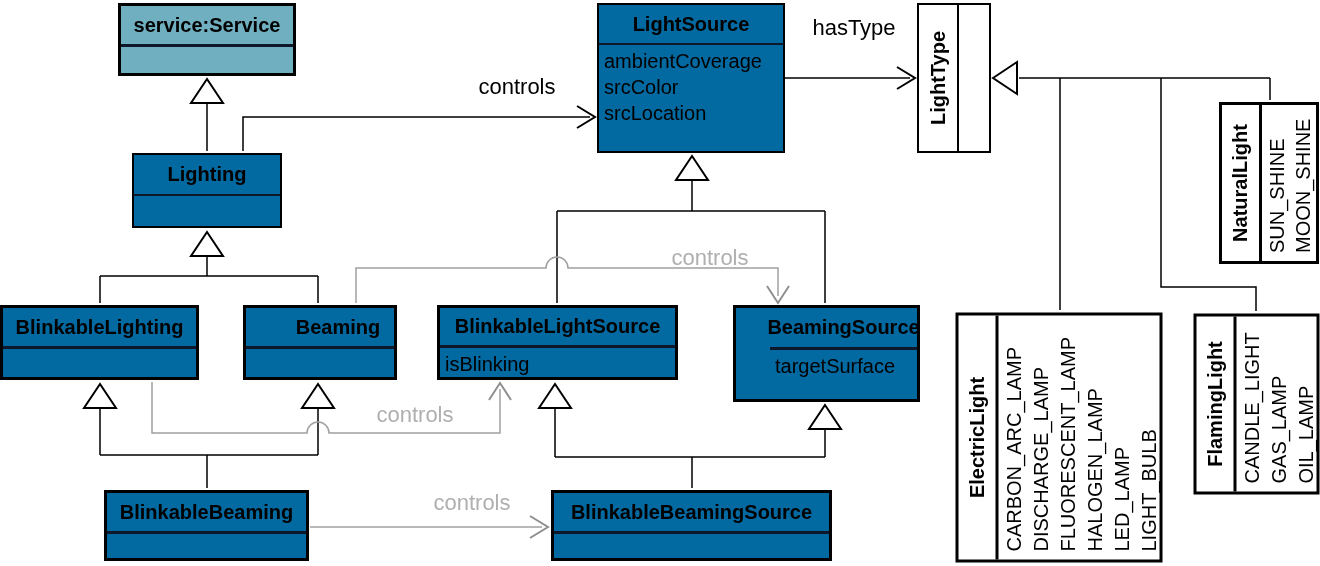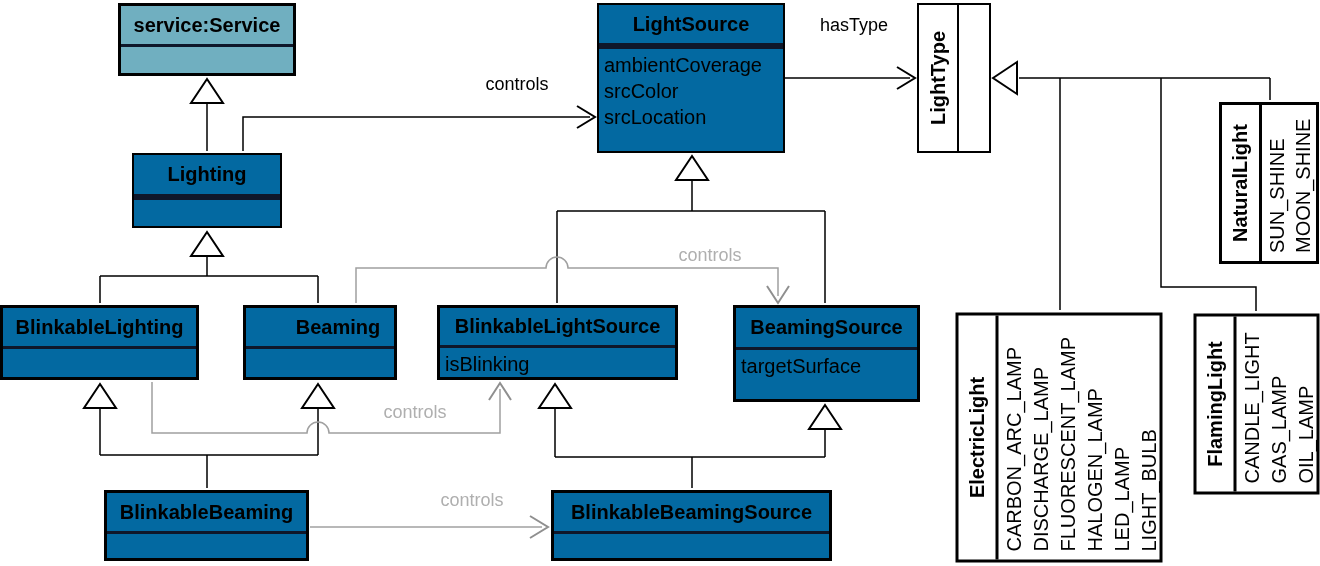--- a/index.html
+++ b/index.html
@@ -6,37 +6,37 @@
   #canvas{
     position:relative;width:1320px;height:566px;background:#ffffff;
     font-family:"Liberation Sans", sans-serif;color:#000;overflow:hidden;
   }
   
   .hbox{position:absolute;background:#0369a1;border:2px solid #000;box-sizing:border-box;
         display:flex;flex-direction:column;}
   .hbox.bold{border-width:3px;}
   .hbox .title{display:flex;align-items:center;justify-content:center;
         font-weight:bold;font-size:20px;white-space:nowrap;}
-  .hbox .attrs{border-top:6px solid #0f172a;flex:1;padding:3px 4px 0 5px;
+  .hbox .attrs{border-top:2px solid #0f172a;flex:1;padding:3px 4px 0 5px;
         font-size:20px;line-height:26px;}
   .hbox.bold .attrs{border-top-width:3px;}
   .attr{white-space:nowrap;}
   .teal{background:#70AFC0;}
   .teal .attrs{background:#70AFC0;}
   
   .vbox{position:absolute;background:#fff;border:3px solid #000;box-sizing:border-box;
         display:flex;flex-direction:column;transform:rotate(-90deg);}
   .vbox.thin{border-width:2px;}
   .vbox .title{height:40px;min-height:40px;border-bottom:3px solid #000;
         display:flex;align-items:center;justify-content:center;
         font-weight:bold;font-size:20px;white-space:nowrap;box-sizing:border-box;}
   .vbox.thin .title{border-bottom-width:2px;}
   .vbox .attrs{flex:1;padding:2px 2px 2px 8px;font-size:20px;line-height:27px;}
   
-  .elabel{position:absolute;font-size:18px;white-space:nowrap;transform:translateX(-50%);}
+  .elabel{position:absolute;font-size:22px;white-space:nowrap;transform:translateX(-50%);}
   .elabel.gray{color:#AFAFAF;}
   
   #edges{position:absolute;left:0;top:0;pointer-events:none;}
 </style>
 </head>
 <body>
 
 <div id="canvas">
 
   <div class="hbox bold teal" style="left:118px;top:3px;width:178px;height:73px;">
@@ -68,21 +68,21 @@
     <div class="attrs"></div>
   </div>
 
   <div class="hbox bold" style="left:437px;top:305px;width:241px;height:75px;">
     <div class="title" style="height:39px;border-radius:11px;">BlinkableLightSource</div>
     <div class="attrs">
       <div class="attr">isBlinking</div>
     </div>
   </div>
 
-  <div class="hbox bold" style="left:733px;top:305px;width:187px;height:97px;">
+  <div class="hbox bold" style="left:733px;top:305px;width:187px;height:97px;padding-left:34px;">
     <div class="title" style="height:39px;">BeamingSource</div>
     <div class="attrs">
       <div class="attr">targetSurface</div>
     </div>
   </div>
 
   <div class="hbox bold" style="left:551px;top:490px;width:281px;height:71px;">
     <div class="title" style="height:38px;">BlinkableBeamingSource</div>
     <div class="attrs"></div>
   </div>

